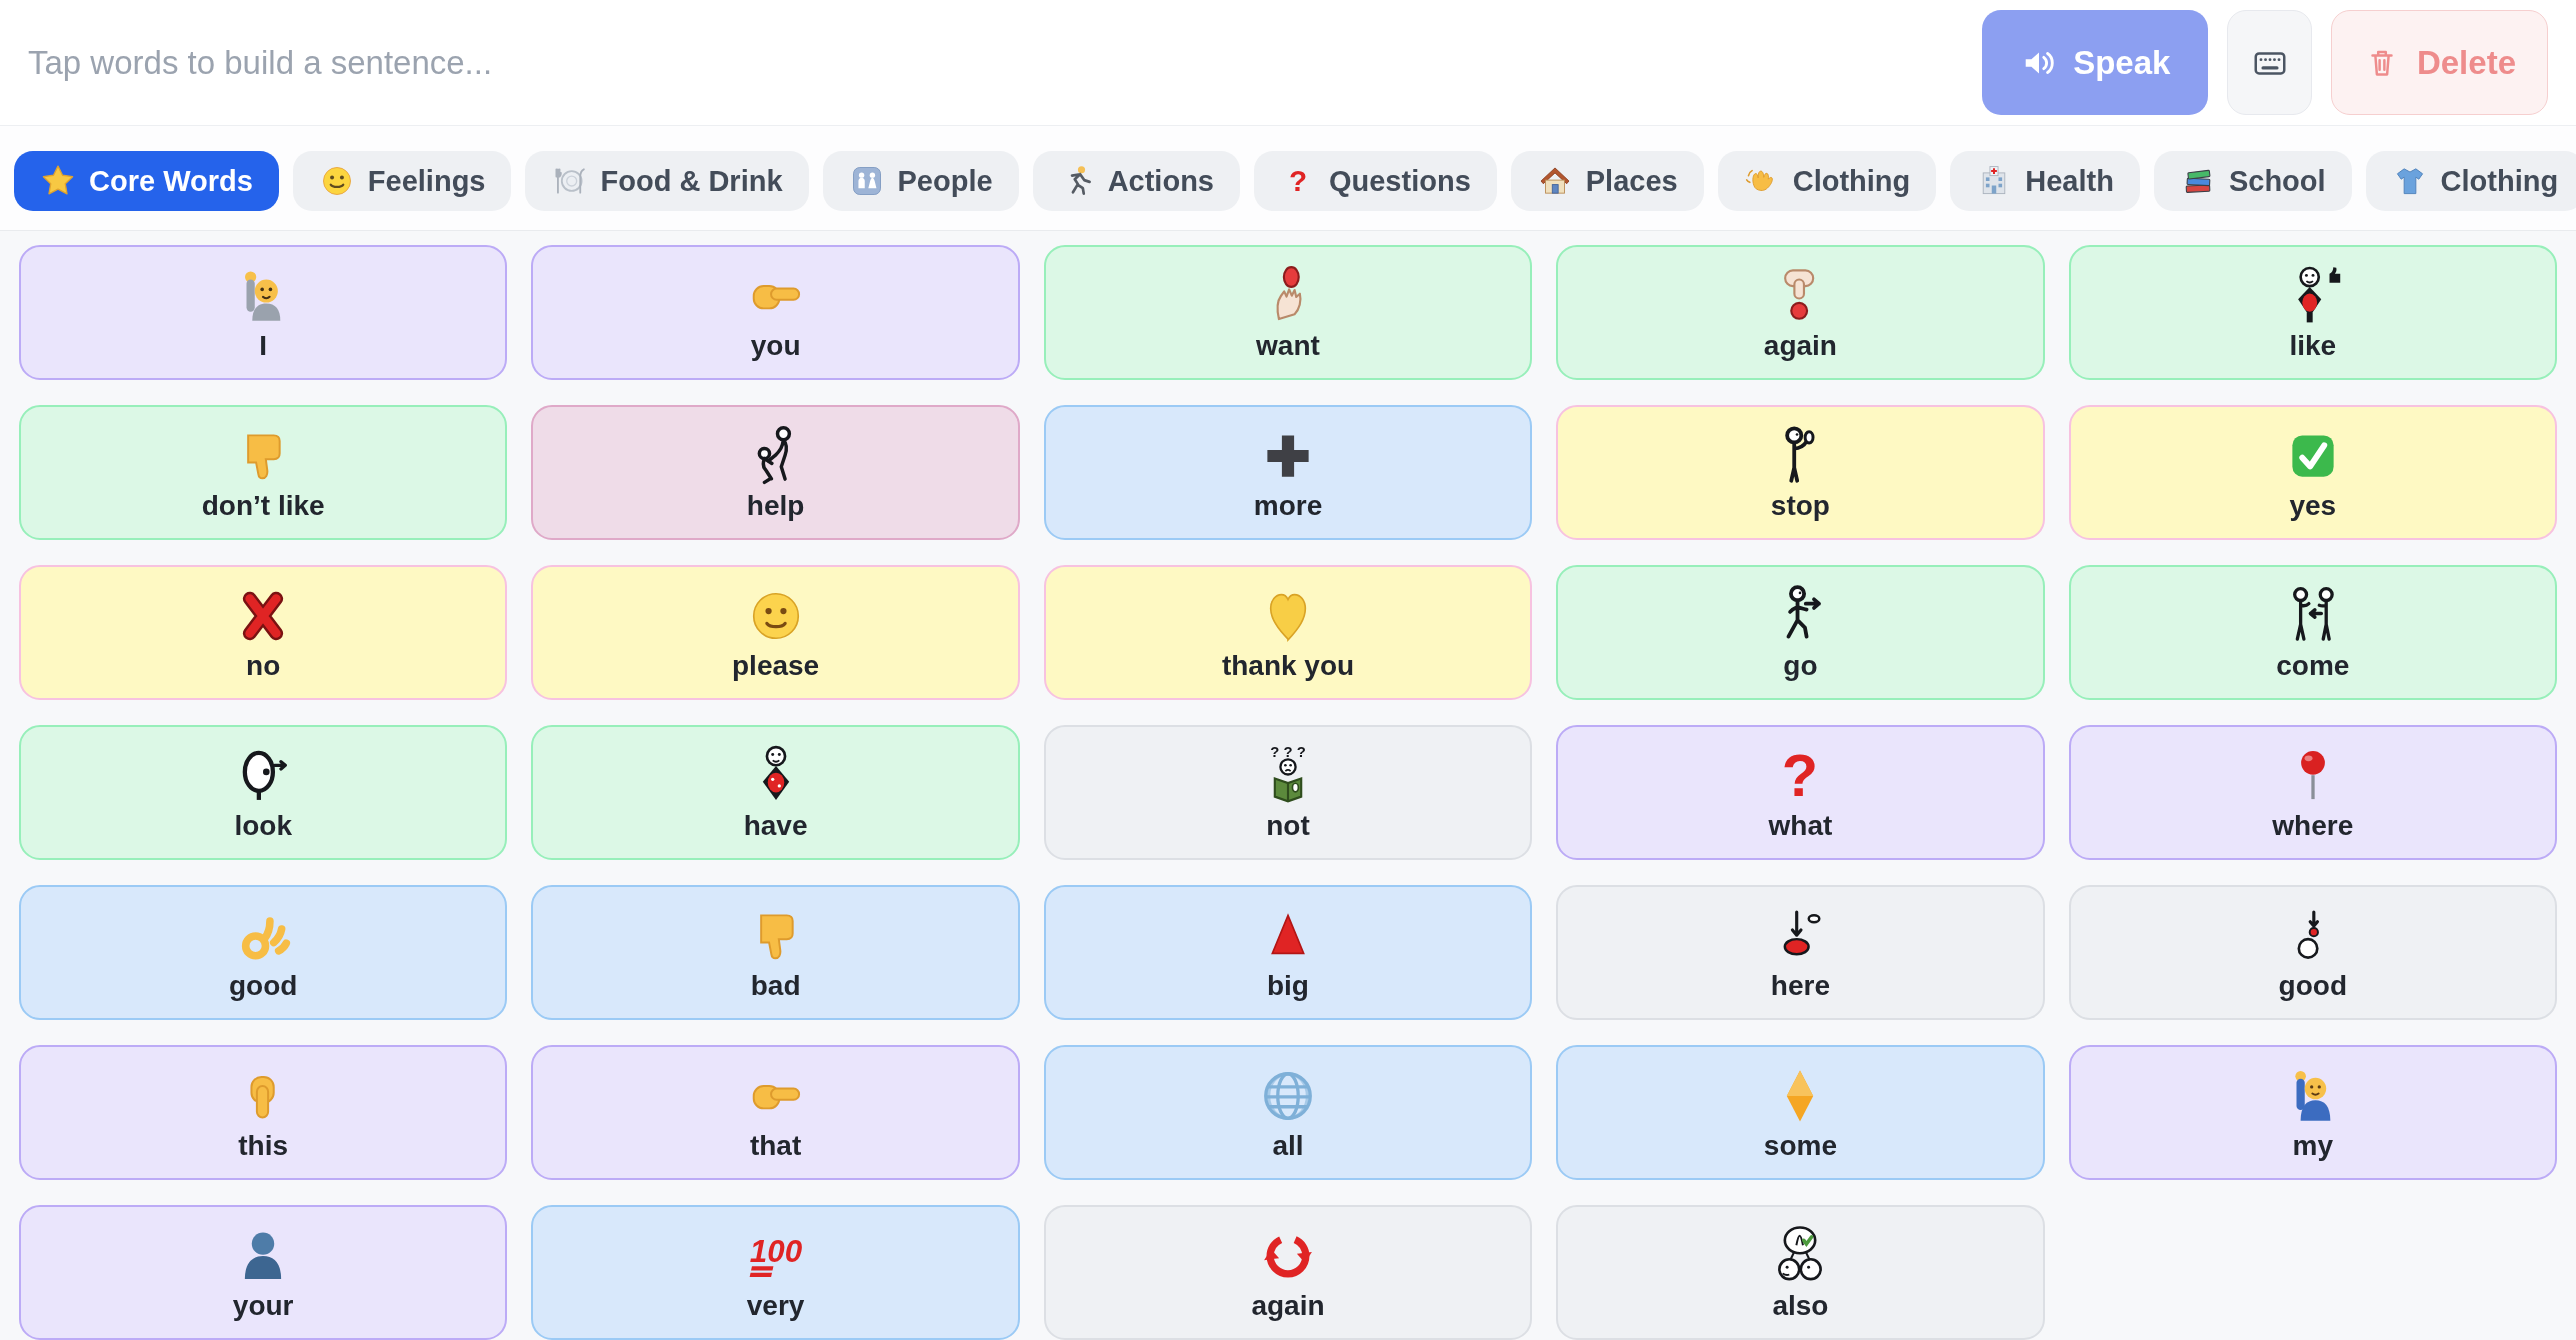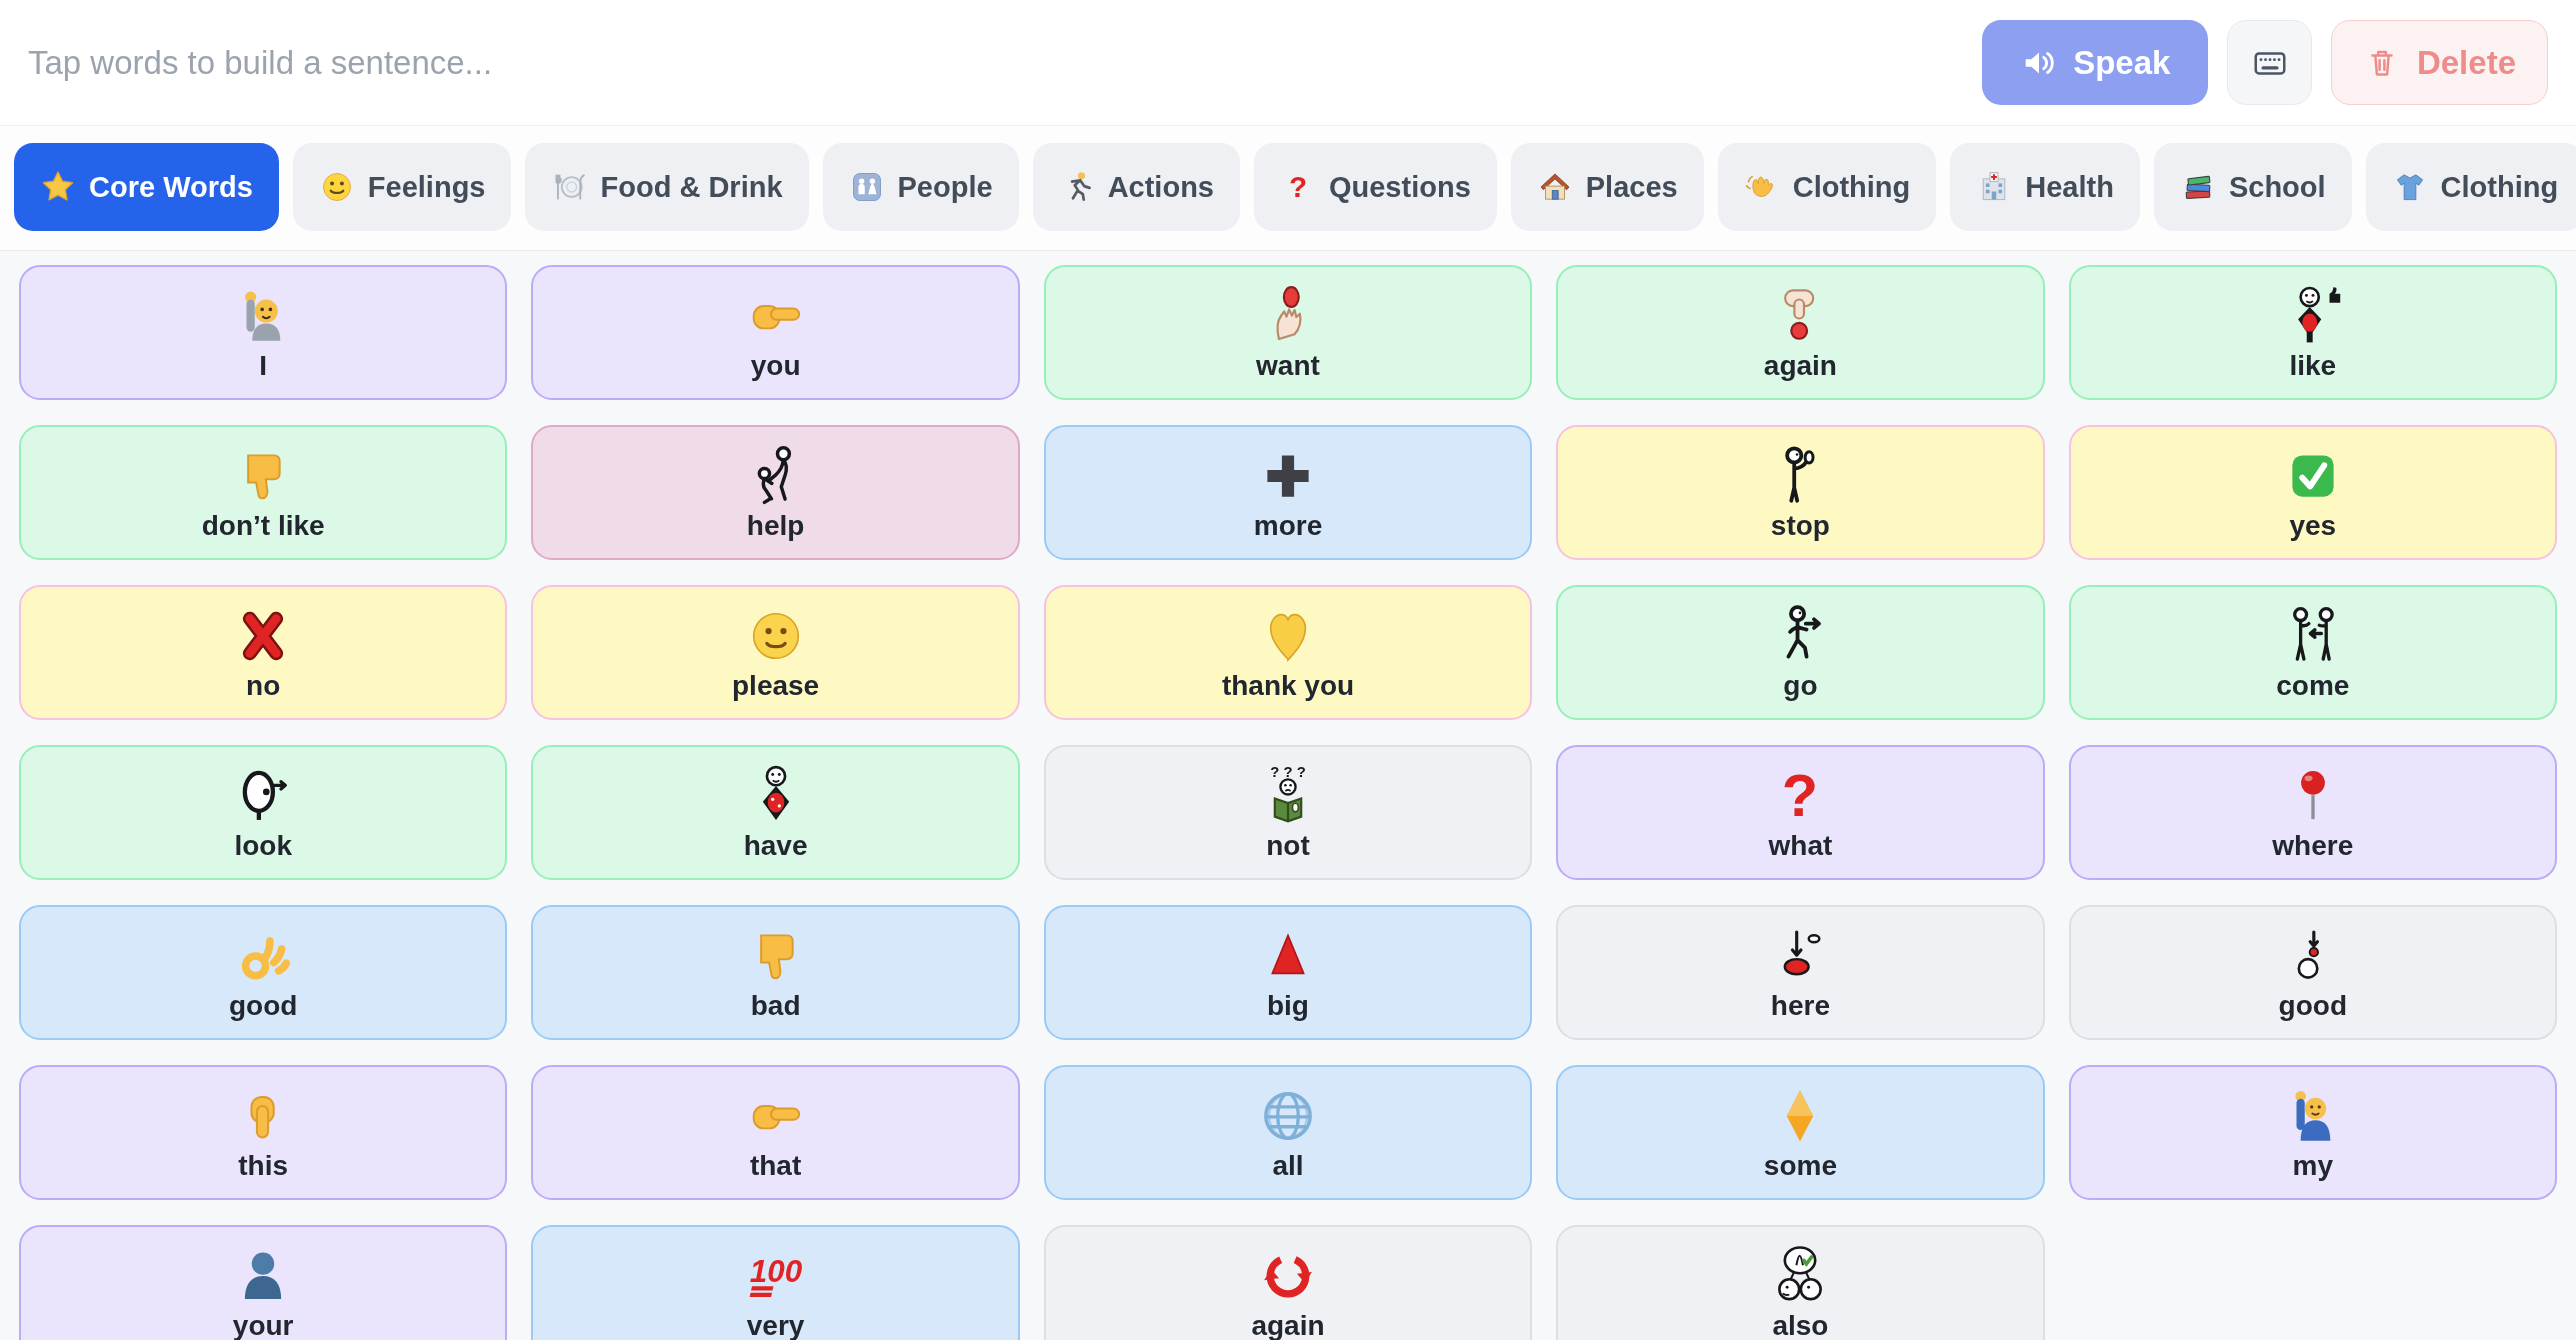--- a/index.html
+++ b/index.html
@@ -2,29 +2,29 @@
 <html style="font-size:14px"><head>
 <meta charset="utf-8">
 <style>
   * { margin:0; padding:0; box-sizing:border-box; }
   html,body { width:2576px; height:1341px; overflow:hidden; background:#f7f8fa; font-family:"Liberation Sans",sans-serif; }
 
   
   .topbar { display:flex; align-items:center; height:126px; background:#ffffff; padding:0 28px; gap:19px; border-bottom:1.7px solid #edeff2; }
   .sentence-input { flex:1; border:none; outline:none; background:transparent; font-size:33px; color:#374151; font-family:inherit; }
   .sentence-input::placeholder { color:#9ba3af; }
-  .btn { display:flex; align-items:center; justify-content:center; gap:15.5px; height:85px; border-radius:19px; border:none; cursor:pointer; font-family:inherit; font-weight:700; font-size:33px; }
+  .btn { display:flex; align-items:center; justify-content:center; gap:15.5px; height:105px; border-radius:19px; border:none; cursor:pointer; font-family:inherit; font-weight:700; font-size:33px; }
   .btn-speak { background:#8c9ff1; color:#ffffff; padding:0 38px; }
   .btn-kbd { width:85px; background:#f5f6f8; border:1.7px solid #e7e9ee; }
   .btn-delete { background:#fdf2f2; border:1.7px solid #f6cfcf; color:#ee8c8c; padding:0 31px; }
   .btn svg { width:38px; height:38px; }
 
   
   .tabs { display:flex; align-items:center; gap:14px; background:#fdfdfe; padding:17px 14px 19px 14px; border-bottom:1.7px solid #e9ebee; }
-  .tab { display:flex; align-items:center; gap:13px; height:88px; padding:8px 26px; border-radius:19px; background:#eef0f3; border:none; cursor:pointer; font-family:inherit; font-size:29px; font-weight:600; color:#434c59; white-space:nowrap; }
+  .tab { display:flex; align-items:center; gap:13px; height:60px; padding:8px 26px; border-radius:19px; background:#eef0f3; border:none; cursor:pointer; font-family:inherit; font-size:29px; font-weight:600; color:#434c59; white-space:nowrap;margin-top:8px; }
   .tab.active { background:#2563eb; color:#ffffff; }
   .tab svg { width:36px; height:36px; flex:0 0 auto; }
 
   
   .grid { display:grid; grid-template-columns:repeat(5,1fr); gap:25px 24px; padding:14px 19px; }
   .tile { height:135px; border-radius:21px; border:2.6px solid; display:flex; flex-direction:column; align-items:center; justify-content:center; gap:1.7px; cursor:pointer; }
   .tile svg { width:66px; height:66px; }
   .tile-label { font-size:28px; font-weight:700; color:#22262e; line-height:1.1; }
   .tile.purple { background:#eae5fc; border-color:#bcabf6; }
   .tile.green  { background:#dcf8e6; border-color:#97efba; }

